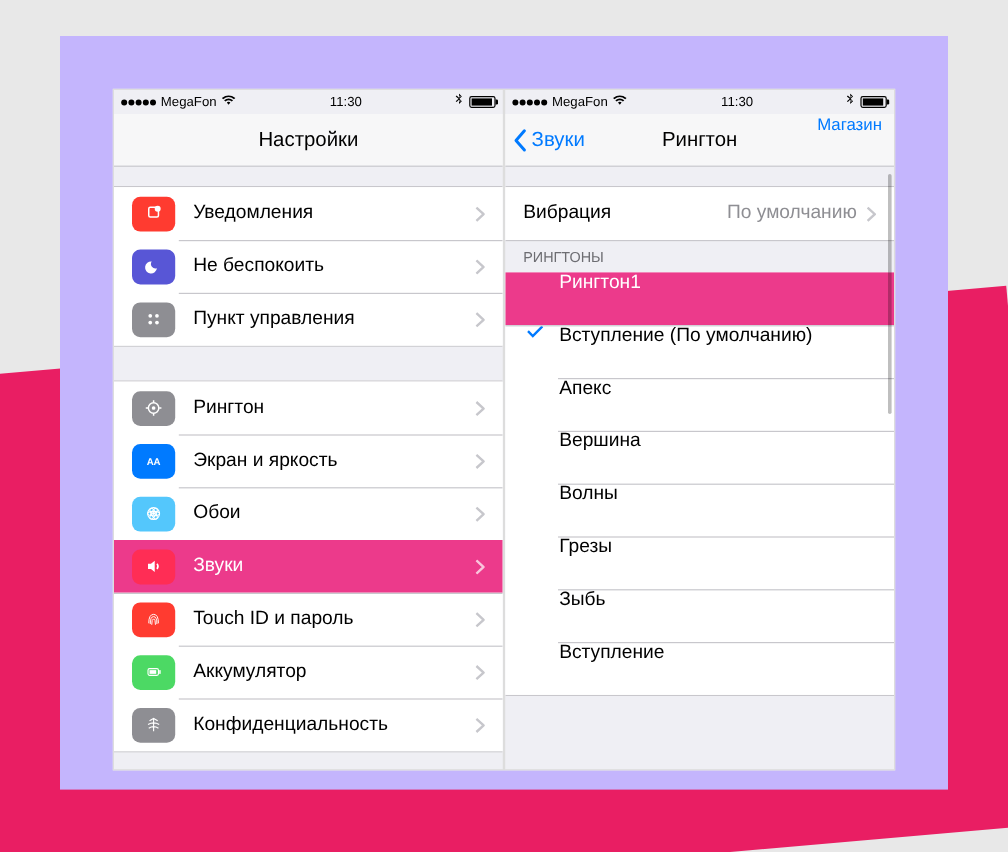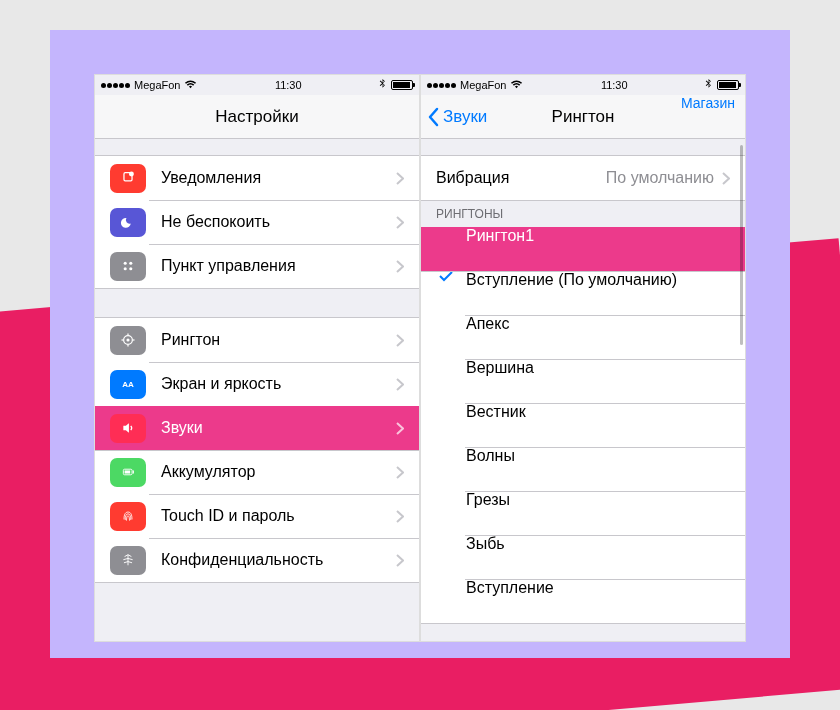--- a/index.html
+++ b/index.html
@@ -274,60 +274,79 @@
                   <text x="14.5" y="20" text-anchor="middle" font-size="13" font-weight="bold" fill="#fff">AA</text>
                 </svg>
               </span>
               <span class="label">Экран и яркость</span>
               <span class="chev">
                 <svg viewBox="0 0 8 13">
                   <polyline points="1,1 7,6.5 1,12" fill="none" stroke="currentColor" stroke-width="2"></polyline>
                 </svg>
               </span>
             </div>
+            <div class="row">
+              <span class="icon-box" style="background: rgb(84, 199, 252);">
+                <svg viewBox="0 0 29 29" width="18" height="18">
+                  <circle cx="14.5" cy="14.5" r="8" fill="none" stroke="#fff" stroke-width="1.5"></circle>
+                  <circle cx="14.5" cy="14.5" r="2" fill="#fff"></circle>
+                  <g stroke="#fff" stroke-width="1.5" fill="none">
+                    <ellipse cx="14.5" cy="14.5" rx="8" ry="3"></ellipse>
+                    <ellipse cx="14.5" cy="14.5" rx="8" ry="3" transform="rotate(60 14.5 14.5)"></ellipse>
+                    <ellipse cx="14.5" cy="14.5" rx="8" ry="3" transform="rotate(-60 14.5 14.5)"></ellipse>
+                  </g>
+                </svg>
+              </span>
+              <span class="label">Обои</span>
+              <span class="chev">
+                <svg viewBox="0 0 8 13">
+                  <polyline points="1,1 7,6.5 1,12" fill="none" stroke="currentColor" stroke-width="2"></polyline>
+                </svg>
+              </span>
+            </div>
             <div class="row highlight">
               <span class="icon-box" style="background: rgb(255, 45, 85);">
                 <svg viewBox="0 0 29 29" width="18" height="18">
                   <path d="M7 11 L11 11 L16 7 L16 22 L11 18 L7 18 Z" fill="#fff"></path>
                   <path d="M19 11 Q22 14.5 19 18" fill="none" stroke="#fff" stroke-width="2"></path>
                 </svg>
               </span>
               <span class="label">Звуки</span>
-              <span class="chev">
-                <svg viewBox="0 0 8 13">
-                  <polyline points="1,1 7,6.5 1,12" fill="none" stroke="currentColor" stroke-width="2"></polyline>
-                </svg>
-              </span>
-            </div>
-            <div class="row">
-              <span class="icon-box" style="background: rgb(76, 217, 100);">
-                <svg viewBox="0 0 29 29" width="18" height="18">
-                  <rect x="7" y="10" width="14" height="9" rx="2" fill="none" stroke="#fff" stroke-width="1.5"></rect>
-                  <rect x="22" y="12" width="2" height="5" fill="#fff"></rect>
-                  <rect x="9" y="12" width="9" height="5" fill="#fff"></rect>
-                </svg>
-              </span>
-              <span class="label">Аккумулятор</span>
               <span class="chev">
                 <svg viewBox="0 0 8 13">
                   <polyline points="1,1 7,6.5 1,12" fill="none" stroke="currentColor" stroke-width="2"></polyline>
                 </svg>
               </span>
             </div>
             <div class="row">
               <span class="icon-box" style="background: rgb(255, 59, 48);">
                 <svg viewBox="0 0 29 29" width="18" height="18">
                   <g fill="none" stroke="#fff" stroke-width="1.3">
                     <path d="M8 20 Q8 8 14.5 8 Q21 8 21 20"></path>
                     <path d="M10 21 Q10 11 14.5 11 Q19 11 19 21"></path>
                     <path d="M12 22 Q12 14 14.5 14 Q17 14 17 22"></path>
                   </g>
                 </svg>
               </span>
               <span class="label">Touch ID и пароль</span>
+              <span class="chev">
+                <svg viewBox="0 0 8 13">
+                  <polyline points="1,1 7,6.5 1,12" fill="none" stroke="currentColor" stroke-width="2"></polyline>
+                </svg>
+              </span>
+            </div>
+            <div class="row">
+              <span class="icon-box" style="background: rgb(76, 217, 100);">
+                <svg viewBox="0 0 29 29" width="18" height="18">
+                  <rect x="7" y="10" width="14" height="9" rx="2" fill="none" stroke="#fff" stroke-width="1.5"></rect>
+                  <rect x="22" y="12" width="2" height="5" fill="#fff"></rect>
+                  <rect x="9" y="12" width="9" height="5" fill="#fff"></rect>
+                </svg>
+              </span>
+              <span class="label">Аккумулятор</span>
               <span class="chev">
                 <svg viewBox="0 0 8 13">
                   <polyline points="1,1 7,6.5 1,12" fill="none" stroke="currentColor" stroke-width="2"></polyline>
                 </svg>
               </span>
             </div>
             <div class="row">
               <span class="icon-box" style="background: rgb(142, 142, 147);">
                 <svg viewBox="0 0 29 29" width="18" height="18">
                   <path d="M14.5 6 L14.5 23 M9 9 L14.5 6 L20 9 M7 14 Q14.5 10 22 14 M8 19 Q14.5 15 21 19" fill="none" stroke="#fff" stroke-width="1.5"></path>
@@ -419,24 +438,20 @@
           <div class="rt-row">
             <span class="rt-check"></span>
             <span class="rt-label">Апекс</span>
           </div>
           <div class="rt-row">
             <span class="rt-check"></span>
             <span class="rt-label">Вершина</span>
           </div>
           <div class="rt-row">
             <span class="rt-check"></span>
-            <span class="rt-label">Вестник</span>
-          </div>
-          <div class="rt-row">
-            <span class="rt-check"></span>
             <span class="rt-label">Волны</span>
           </div>
           <div class="rt-row">
             <span class="rt-check"></span>
             <span class="rt-label">Грезы</span>
           </div>
           <div class="rt-row">
             <span class="rt-check"></span>
             <span class="rt-label">Зыбь</span>
           </div>

